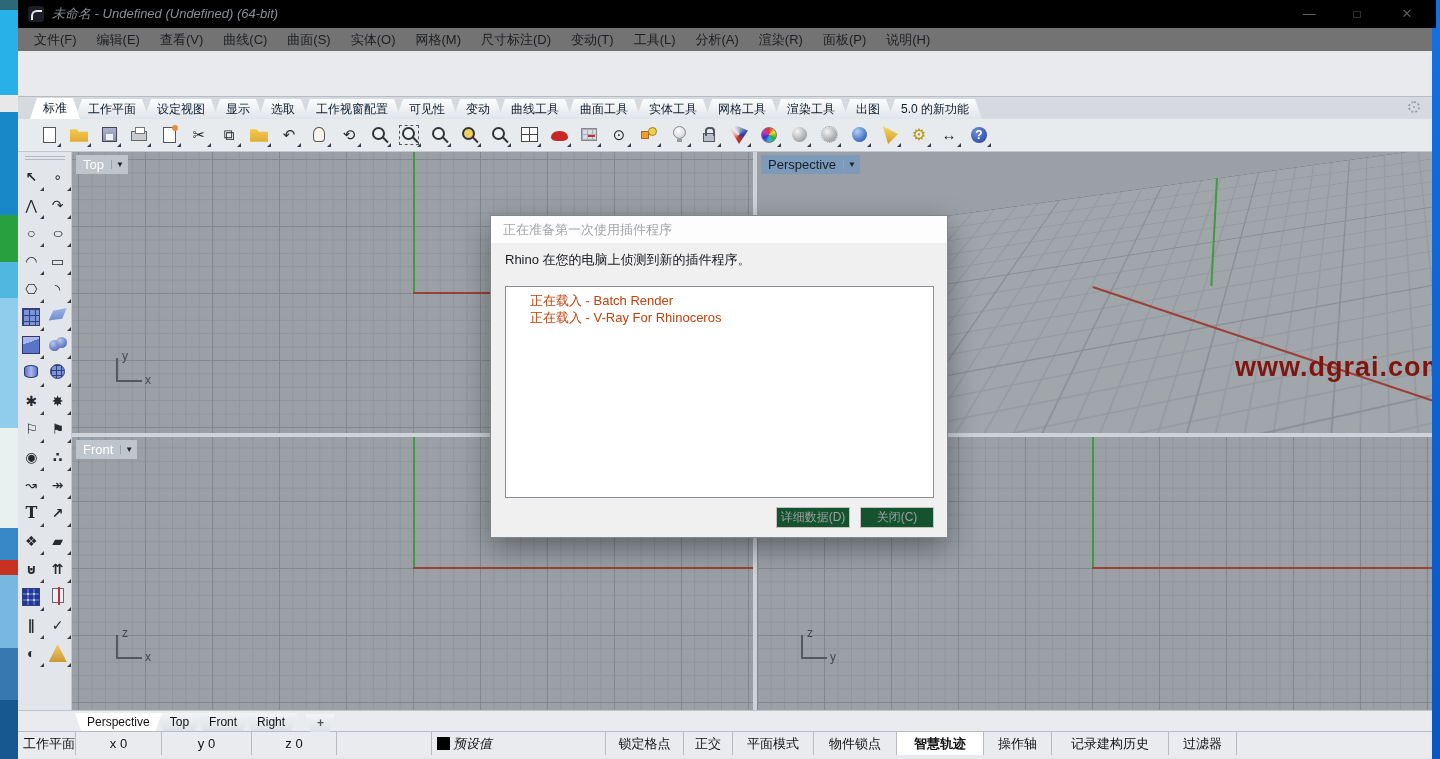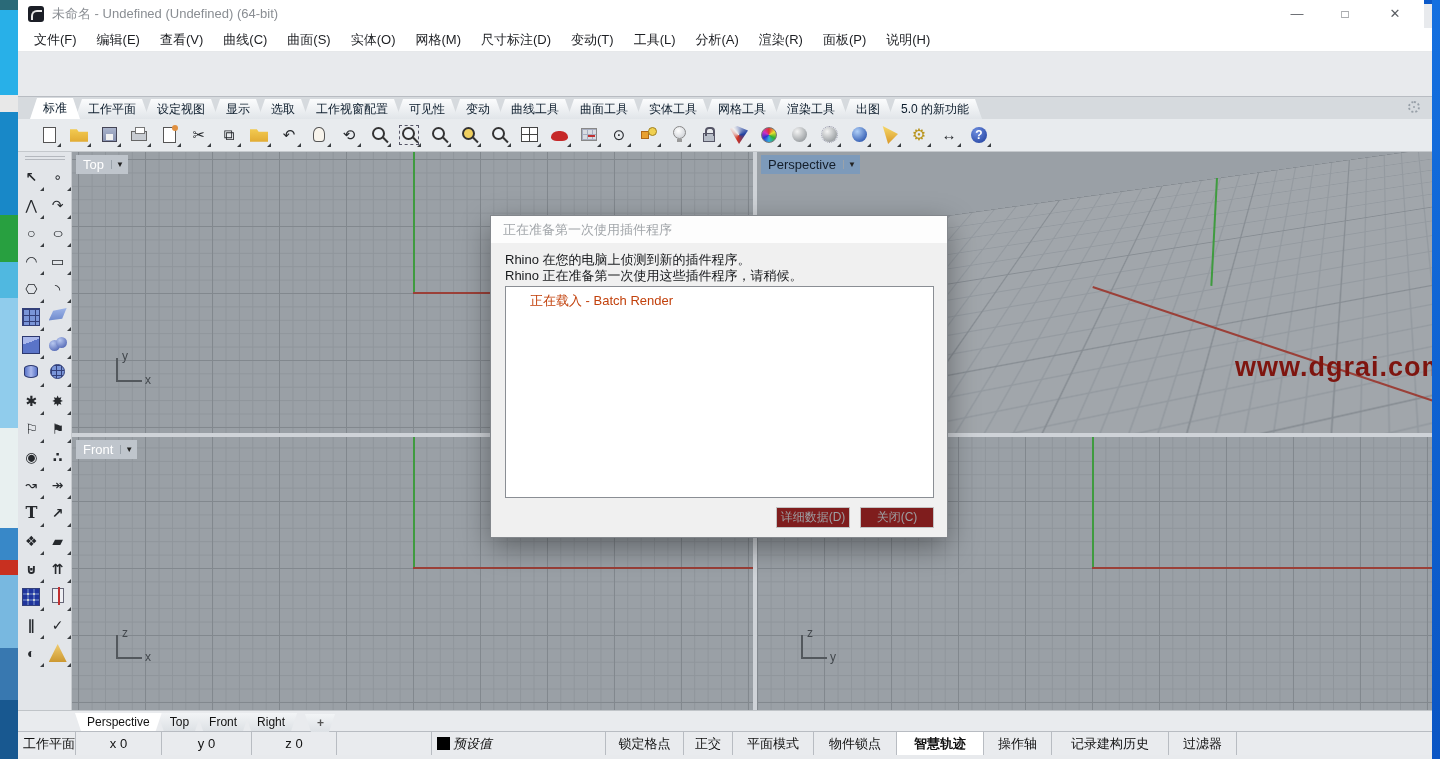--- a/index.html
+++ b/index.html
@@ -8,29 +8,29 @@
   #app { position:relative; width:1440px; height:759px; background:#e8eaed; overflow:hidden; }
 
   
   .dstrip { position:absolute; z-index:0; }
   #strip-left { left:0; top:0; width:18px; height:759px;
     background:linear-gradient(180deg,#2a6a78 0 10px,#28b0e8 10px 95px,#e8e8e8 95px 112px,#1888c8 112px 215px,#28a040 215px 262px,#50b8e0 262px 298px,#90ccec 298px 428px,#e8f0f0 428px 528px,#3888c8 528px 560px,#c83020 560px 575px,#78b8e0 575px 648px,#3878b0 648px 700px,#185890 700px 759px); }
   #strip-right { right:0; top:0; width:8px; height:759px; background:linear-gradient(180deg,#1470e0,#0a55c4); }
   #strip-bottom { left:0; top:755px; width:1440px; height:4px; background:linear-gradient(90deg,#28a2e4,#0a58c8); z-index:60; }
 
   
-  #titlebar { position:absolute; left:18px; right:16px; top:0; height:28px; background:#ffffff; z-index:5; }
+  #titlebar { position:absolute; left:18px; right:4px; top:0; height:28px; background:#000000; z-index:5;font-style:italic; }
   #appicon { position:absolute; left:10px; top:6px; width:16px; height:16px; background:#1b1e26; border-radius:3px; }
   #appicon::after { content:""; position:absolute; left:3px; top:4px; width:9px; height:8px; border:2px solid #e8e8e8; border-right:none; border-bottom:none; border-radius:6px 0 0 0; }
   #wintitle { position:absolute; left:34px; top:0; height:28px; line-height:28px; font-size:13px; color:#8a8e93; }
   .winctl { position:absolute; top:0; width:34px; height:28px; text-align:center; line-height:28px; color:#5a5e63; font-size:13px; }
   #btn-close { right:12px; } #btn-max { right:62px; font-size:12px; } #btn-min { right:110px; }
 
   
-  #menubar { position:absolute; left:18px; right:8px; top:28px; height:24px; background:#ffffff; display:flex; padding-left:6px; z-index:5; border-bottom:1px solid #e6e8ea; }
+  #menubar { position:absolute; left:18px; right:8px; top:28px; height:24px; background:#737373; display:flex; padding-left:6px; z-index:5; border-bottom:1px solid #e6e8ea; }
   .menu-item { font-size:13px; color:#1c1e22; padding:0 10px; line-height:24px; }
 
   
   #cmdarea { position:absolute; left:18px; right:8px; top:52px; height:44px; background:#fff; border-top:1px solid #c8ccd0; border-bottom:1px solid #a4a8ae; z-index:5; }
   #cmdhistory { height:19px; border-bottom:1px solid #e2e5e8; }
   #cmdrow { position:relative; height:23px; display:flex; align-items:center; }
   #cmdlabel { font-weight:bold; font-size:13px; color:#000; padding-left:6px; }
   #cmdinput { flex:1; border:none; outline:none; font-size:13px; height:20px; margin-left:4px; }
   #cmdspin { position:absolute; right:3px; top:1px; width:16px; height:20px; }
   .spinbtn { width:16px; height:10px; background:#f1f3f5; border:1px solid #aab0b6; font-size:6px; line-height:8px; text-align:center; color:#333; }
@@ -131,21 +131,21 @@
   #persp-green { position:absolute; left:459px; top:26px; width:2px; height:108px; background:#3f9b3f; transform:rotate(3deg); transform-origin:top left; }
   #watermark { position:absolute; left:478px; top:200px; font-size:27px; font-weight:bold; color:#7e150f; letter-spacing:1px; z-index:2; }
 
   
   #dialog { position:absolute; left:490px; top:215px; width:458px; height:323px; background:#f0f0f0; border:1px solid #83878c; box-shadow:0 10px 28px rgba(0,0,0,.38); z-index:50; }
   #dlg-title { height:27px; background:#fdfdfd; line-height:27px; padding-left:12px; font-size:13px; color:#a2a6aa; }
   .dlg-line { margin-left:14px; font-size:13px; color:#17191c; line-height:16px; }
   #dlg-line1 { margin-top:9px; }
   #dlg-list { position:absolute; left:14px; right:13px; top:70px; height:212px; background:#fff; border:1px solid #8a8e94; padding-top:5px; }
   .dlg-item { padding-left:24px; font-size:13px; color:#c2410c; line-height:17px; }
-  .dbtn { position:absolute; bottom:9px; width:74px; height:21px; background:#7f1d1d; border:1px solid #c2c2c2; color:#9da0a3; font-size:12px; text-align:center; line-height:19px; }
+  .dbtn { position:absolute; bottom:9px; width:74px; height:21px; background:#14532d; border:1px solid #c2c2c2; color:#9da0a3; font-size:12px; text-align:center; line-height:19px; }
   #dbtn-detail { right:97px; } #dbtn-close { right:13px; }
 
   
   #vtabbar { position:absolute; left:18px; right:8px; top:710px; height:21px; background:#e9ebee; border-top:1px solid #c0c4c8; display:flex; align-items:flex-start; padding-left:57px; z-index:5; }
   .vtab { height:18px; margin-top:2px; line-height:18px; padding:0 12px; font-size:12px; color:#111; background:linear-gradient(#f2f4f6,#dde1e5); clip-path:polygon(0 0,100% 0,calc(100% - 6px) 100%,6px 100%); margin-right:-4px; }
   .vtab.active { background:#fff; z-index:2; position:relative; }
   #vtab-add { width:30px; text-align:center; color:#555; font-weight:bold; }
 
   
   #statusbar { position:absolute; left:18px; right:8px; top:731px; height:24px; background:#e9ebee; border-top:1px solid #b8bcc2; display:flex; font-size:13px; color:#111; z-index:5; }
@@ -477,24 +477,24 @@
           <div class="hax"></div>
         <span class="vlbl">z</span>
         <span class="hlbl">y</span>
       </div>
     </div>
   </div>
 
   <div id="dialog">
     <div id="dlg-title">正在准备第一次使用插件程序</div>
     <div class="dlg-line" id="dlg-line1">Rhino 在您的电脑上侦测到新的插件程序。</div>
-    <div class="dlg-line">Rhino 正在准备第一次使用这些插件程序，请稍候。</div>
     <div id="dlg-list">
 
     <div class="dlg-item">正在载入 - Batch Render</div>
+        <div class="dlg-item">正在载入 - V-Ray For Rhinoceros</div>
       </div>
     <div class="dbtn" id="dbtn-detail">详细数据(D)</div>
     <div class="dbtn" id="dbtn-close">关闭(C)</div>
   </div>
 
   <div id="vtabbar">
 
   <span class="vtab active">Perspective</span>
       <span class="vtab">Top</span>
       <span class="vtab">Front</span>

